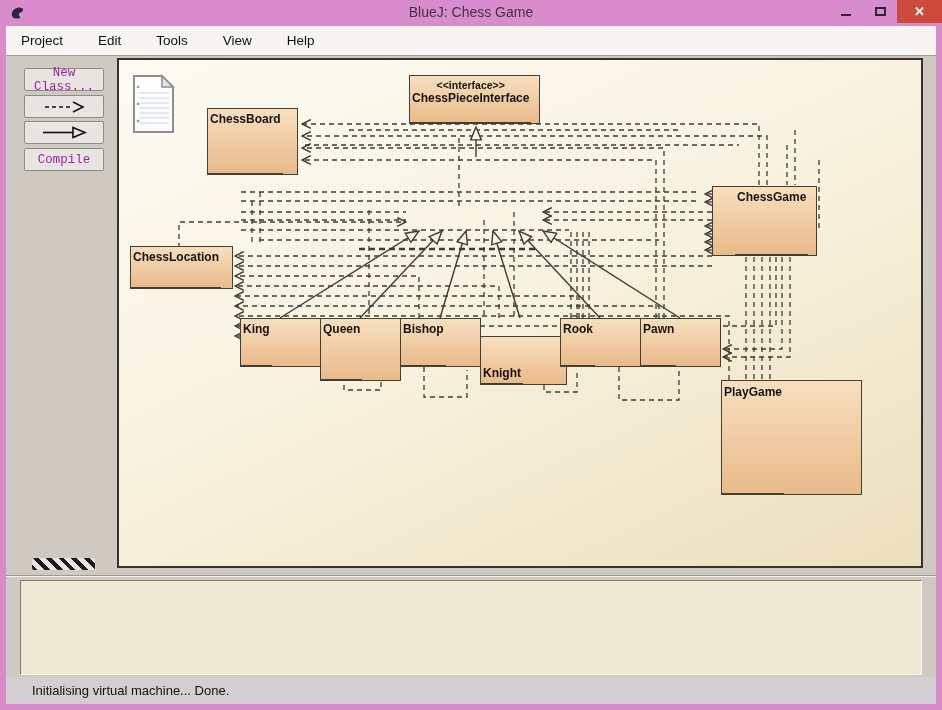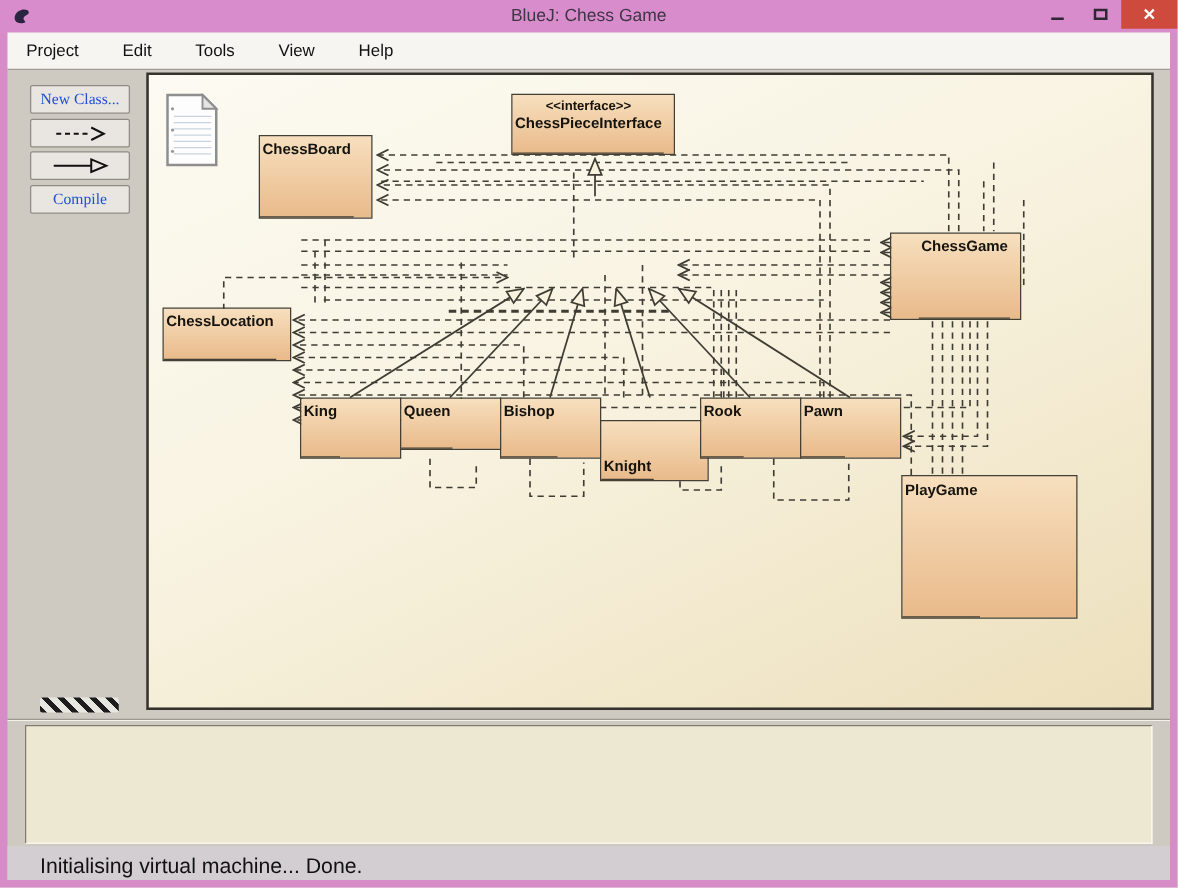--- a/index.html
+++ b/index.html
@@ -18,27 +18,27 @@
   .wc-max .sq { width:11px; height:9px; border:2px solid #2c2733; }
   .wc-close { width:45px; background:#ce4a3d; color:#fff; font-size:13px; font-weight:bold; }
 
   
   .menubar { position:relative; margin:0 6px; height:30px; background:#f7f5f1; border-bottom:1px solid #a19d94; display:flex; align-items:center; padding-left:8px;gap:21px; }
   .menu-item { font-size:13.5px; color:#111; padding:4px 7px; }
 
   
   .main { position:relative; margin:0 6px; height:648px; background:#cfcac1; }
 
-  .tool-btn { position:absolute; left:18px; width:80px; height:23px; background:#e9e6e1; border:1px solid #8f8c85; border-radius:2px; font-size:12.5px; color:#1d4ed8; display:flex; align-items:center; justify-content:center; font-family:Liberation Serif, serif; }
+  .tool-btn { position:absolute; left:18px; width:80px; height:23px; background:#e9e6e1; border:1px solid #8f8c85; border-radius:2px; font-size:12.5px; color:#a21caf; display:flex; align-items:center; justify-content:center; font-family:Liberation Mono, monospace; }
 
   .loader { position:absolute; left:26px; top:502px; width:63px; height:12px;
     background:repeating-linear-gradient(45deg,#1c1c1c 0 4px,#e8e6e0 4px 9px); border-radius:2px; }
 
   .statusrow { position:absolute; left:0; right:0; top:621px; height:27px; background:#d3ced2; }
-  .status-text { position:absolute; left:26px; top:627px; font-size:17px; color:#111; }
+  .status-text { position:absolute; left:26px; top:627px; font-size:13px; color:#111; }
 
   .divider { position:absolute; left:0; right:0; top:519px; height:2px; background:#9d9991; border-bottom:1px solid #f4f2ec; }
 
   .message-area { position:absolute; left:14px; top:524px; width:902px; height:95px; background:#ece8d1;
     border-top:1px solid #807c74; border-left:1px solid #807c74; border-bottom:1px solid #fbfaf4; border-right:1px solid #fbfaf4; }
 
   
   .canvas { position:absolute; left:111px; top:2px; width:806px; height:510px; border:2px solid #35332c;
     background:linear-gradient(155deg,#fcfaf2 0%, #f8f3e1 45%, #ecdfbc 100%); overflow:hidden; }
   .canvas svg.arrows { position:absolute; left:0; top:0; z-index:1; }
@@ -224,21 +224,21 @@
 
       <div class="uml-box" style="left:11px; top:186px; width:103px; height:43px;">
         <div class="uml-head">ChessLocation</div>
         <div class="uml-body"></div>
       </div>
 
       <div class="uml-box" style="left:121px; top:258px; width:81px; height:49px;">
         <div class="uml-head">King</div>
         <div class="uml-body"></div>
       </div>
-      <div class="uml-box" style="left:201px; top:258px; width:81px; height:42px;">
+      <div class="uml-box" style="left:201px; top:258px; width:81px; height:63px;">
         <div class="uml-head">Queen</div>
         <div class="uml-body"></div>
       </div>
       <div class="uml-box" style="left:281px; top:258px; width:81px; height:49px;">
         <div class="uml-head">Bishop</div>
         <div class="uml-body"></div>
       </div>
       <div class="uml-box" style="left:361px; top:276px; width:87px; height:49px;align-items:flex-end;">
         <div class="uml-head">Knight</div>
         <div class="uml-body"></div>

